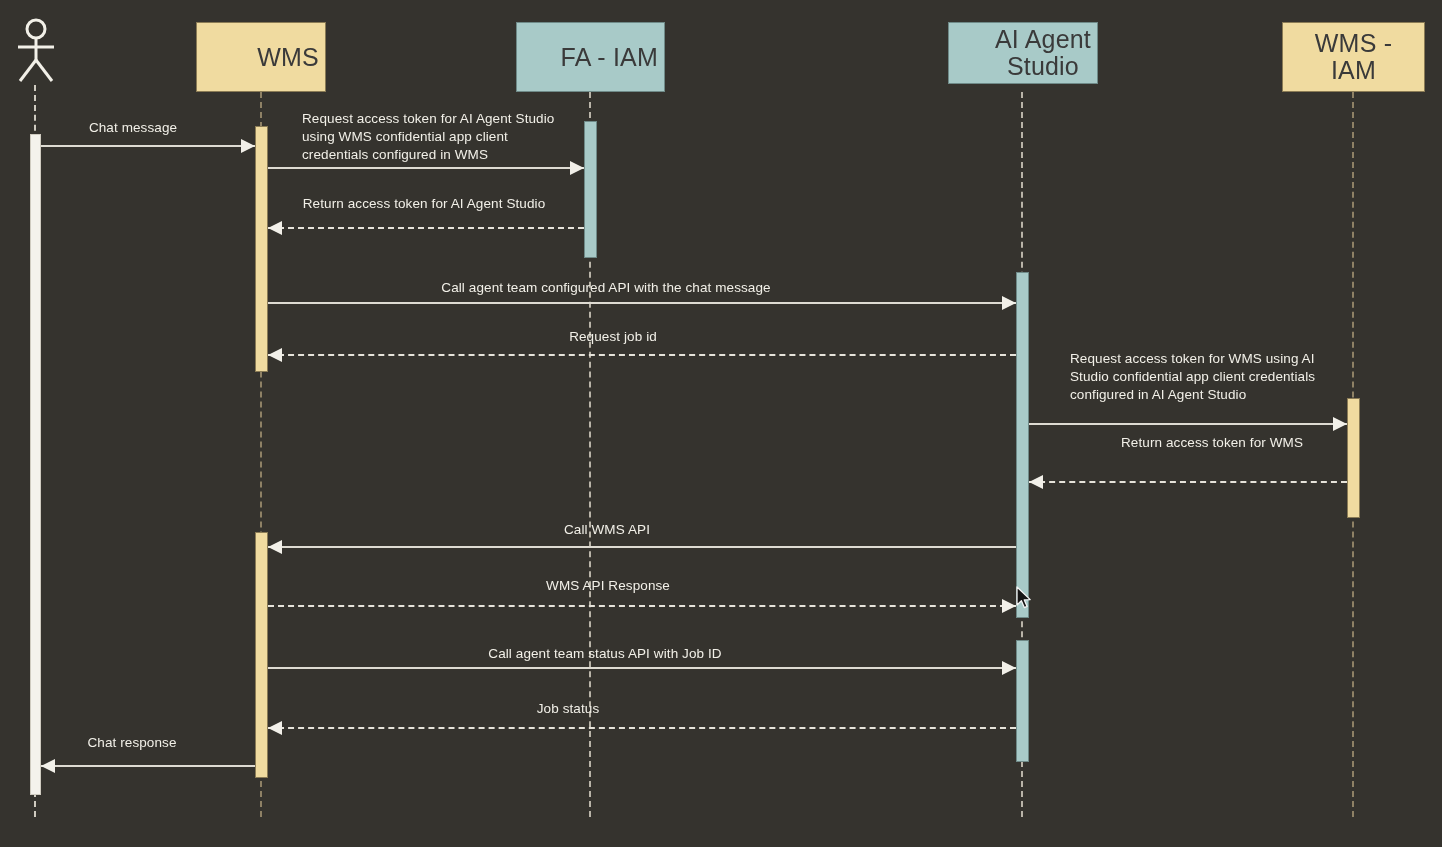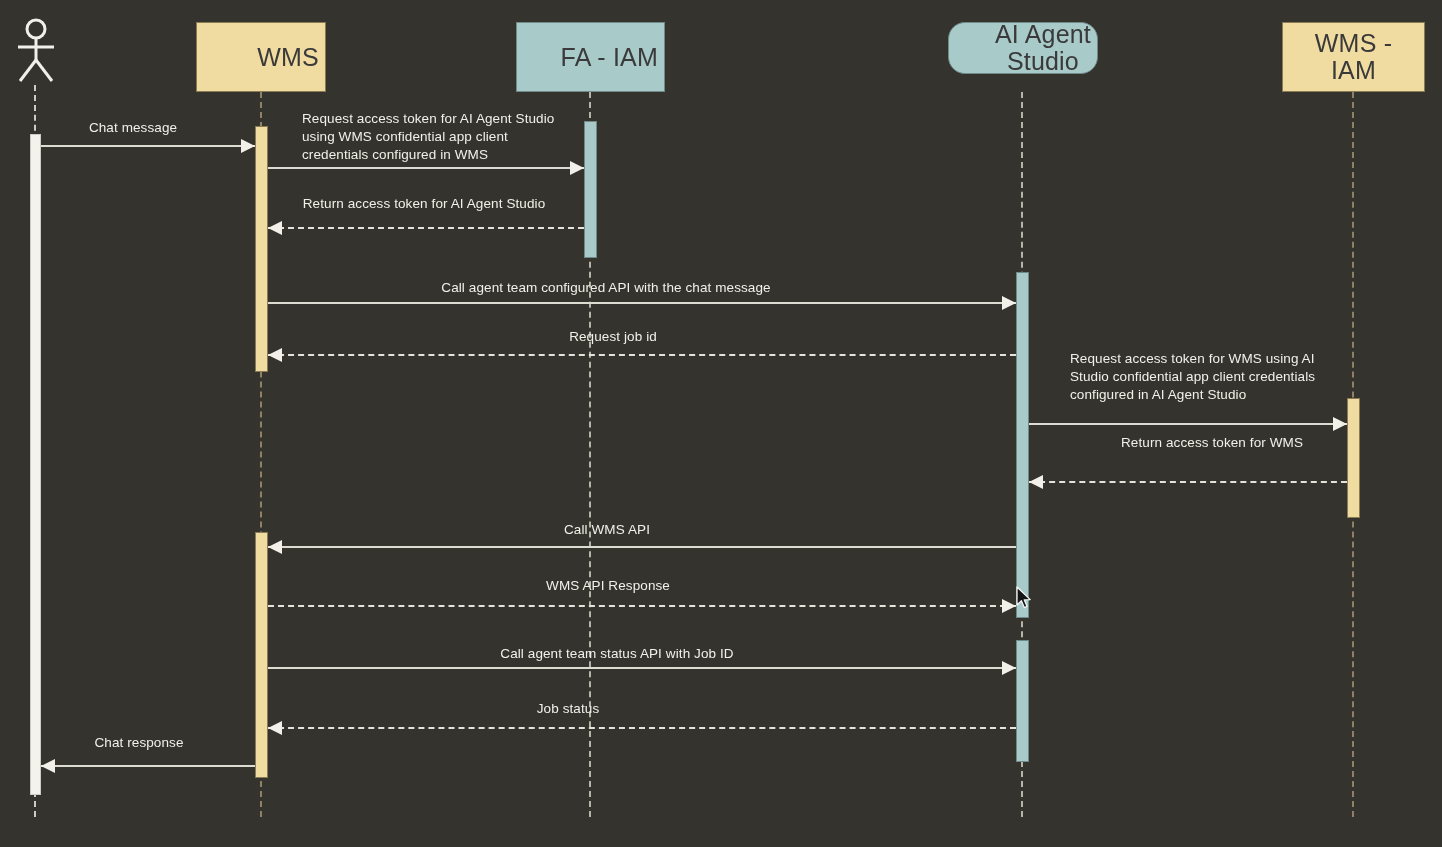--- a/index.html
+++ b/index.html
@@ -90,21 +90,21 @@
   </div>
 
   <div class="pbox yellow" style="left:196px;top:22px;width:130px;height:70px;">
     <span>WMS</span>
   </div>
 
   <div class="pbox teal" style="left:516px;top:22px;width:149px;height:70px;">
     <span>FA - IAM</span>
   </div>
 
-  <div class="pbox teal" style="left:948px;top:22px;width:150px;height:52px;border-radius:17px;">
+  <div class="pbox teal" style="left:948px;top:22px;width:150px;height:62px;">
     <span style="white-space:pre-line;">AI Agent
 Studio</span>
   </div>
 
   <div class="pbox yellow" style="left:1282px;top:22px;width:143px;height:70px;">
     <span>WMS - IAM</span>
   </div>
 
   <div id="lifelines-layer">
       <div class="lifeline whiteline" style="left: 34px; top: 85px; height: 732px;"></div>
@@ -151,27 +151,27 @@
       <div class="arrowhead left" style="top: 475px; left: 1028.5px;"></div>
       <div class="msglabel center" style="left: 1212px; top: 434px;">Return access token for WMS</div>
       <div class="msgline" style="left: 267.5px; top: 546px; width: 748px;"></div>
       <div class="arrowhead left" style="top: 540px; left: 267.5px;"></div>
       <div class="msglabel center" style="left: 607px; top: 521px;">Call WMS API</div>
       <div class="msgline dashed" style="left: 267.5px; top: 605px; width: 748px;"></div>
       <div class="arrowhead right" style="top: 599px; left: 1001.5px;"></div>
       <div class="msglabel center" style="left: 608px; top: 577px;">WMS API Response</div>
       <div class="msgline" style="left: 267.5px; top: 667px; width: 748px;"></div>
       <div class="arrowhead right" style="top: 661px; left: 1001.5px;"></div>
-      <div class="msglabel center" style="left: 605px; top: 645px; margin-left: 12px;">Call agent team status API with Job ID</div>
+      <div class="msglabel center" style="left: 605px; top: 645px;">Call agent team status API with Job ID</div>
       <div class="msgline dashed" style="left: 267.5px; top: 727px; width: 748px;"></div>
       <div class="arrowhead left" style="top: 721px; left: 267.5px;"></div>
       <div class="msglabel center" style="left: 568px; top: 700px;">Job status</div>
       <div class="msgline" style="left: 40.5px; top: 765px; width: 214px;"></div>
       <div class="arrowhead left" style="top: 759px; left: 40.5px;"></div>
-      <div class="msglabel center" style="left: 139px; top: 734px;">Chat response</div>
+      <div class="msglabel center" style="left: 132px; top: 734px;">Chat response</div>
     </div>
 
   <div class="cursor" id="mouse-cursor" style="left: 1016px; top: 586px;">
     <svg width="17" height="24" viewBox="0 0 17 24" aria-hidden="true">
       <path d="M1,1 L1,19 L5.4,14.8 L8.3,21.6 L11.1,20.4 L8.3,13.9 L14.2,13.6 Z" fill="#151515" stroke="#f4f4f4" stroke-width="1.3" stroke-linejoin="round"></path>
     </svg>
   </div>
 
 </div>
 

